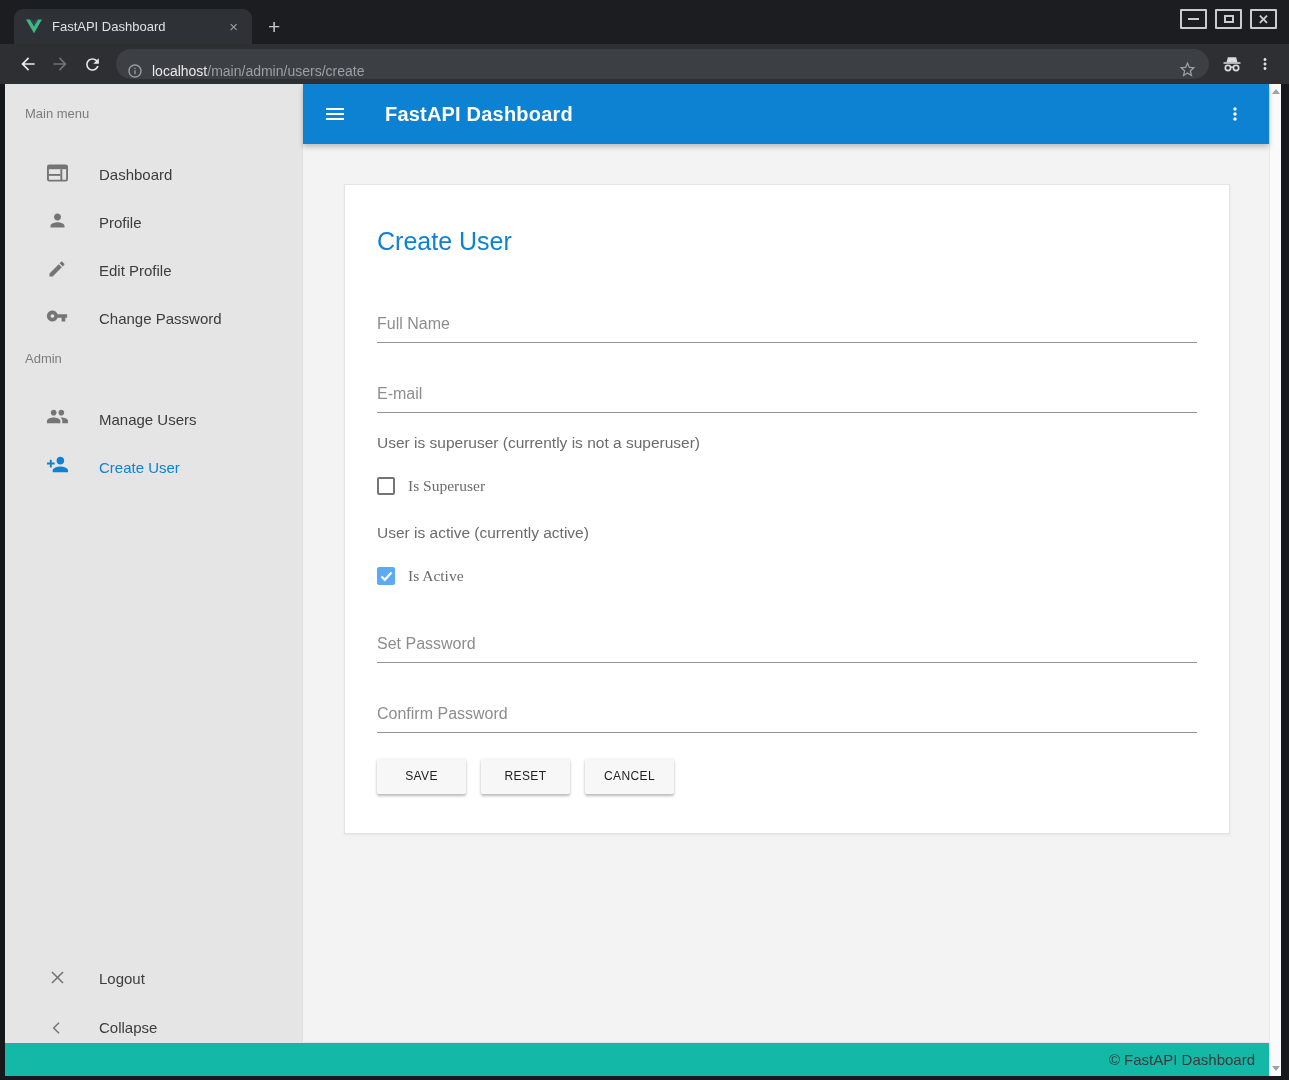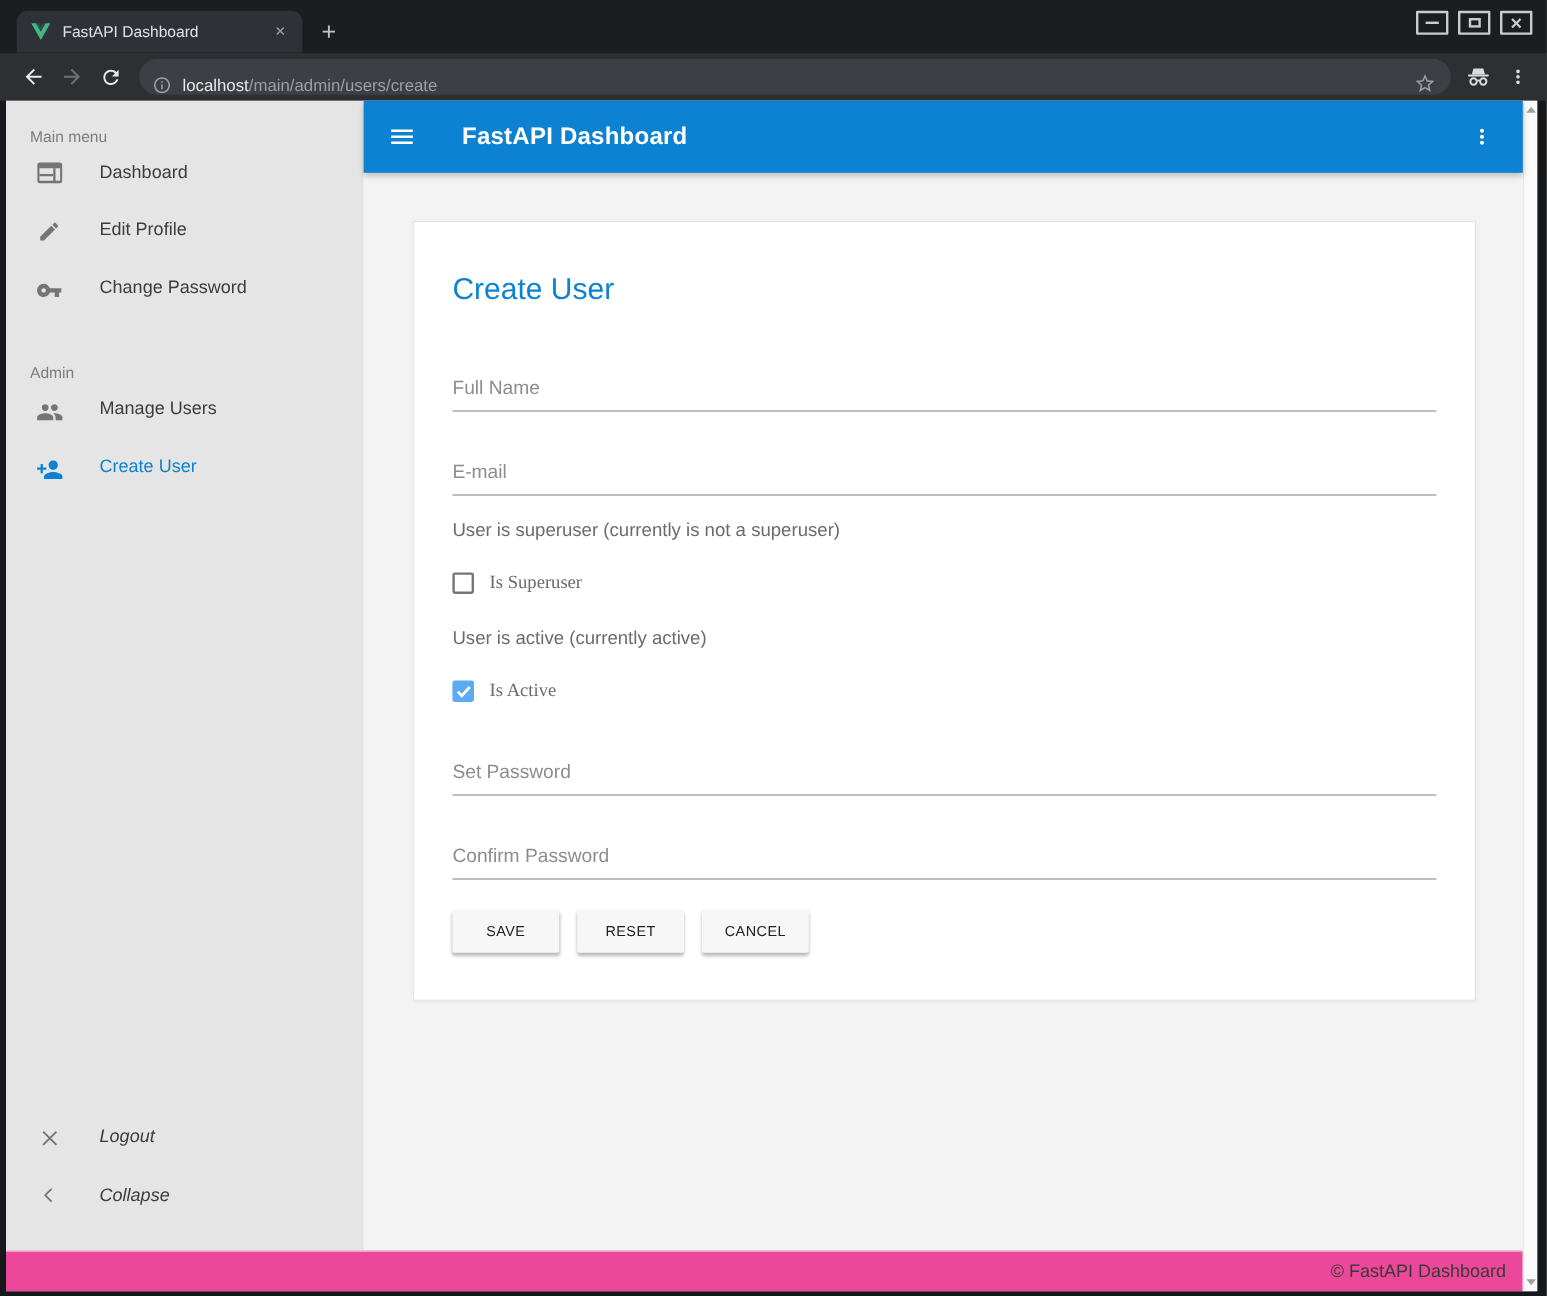--- a/index.html
+++ b/index.html
@@ -55,28 +55,28 @@
   }
   .body-row { flex:1; display:flex; min-height:0; }
 
   
   .sidebar {
     width:298px; background:#e5e5e5; border-right:1px solid #e0e0e0;
     display:flex; flex-direction:column;
   }
   .section-label { padding:22px 20px 14px 20px; font-size:13px; color:#7d7d7d; }
   .side-item {
-    height:48px; display:flex; align-items:flex-start; padding-left:24px; cursor:pointer;
+    height:48px; display:flex; align-items:flex-end; padding-left:40px; cursor:pointer;
   }
   .side-item .ic { width:24px; display:flex; justify-content:center; }
   .side-item .lbl { margin-left:30px; font-size:15px; color:#3c3c3c; }
   .side-item.active .lbl { color:#0d82d2; }
   .divider { border-top:1px solid #e4e4e4; }
   .side-spacer { flex:1; }
-  .sidebar-bottom { padding-bottom:6px;font-style:italic; }
+  .sidebar-bottom { padding-bottom:6px; }
 
   
   .main { flex:1; display:flex; flex-direction:column; min-width:0; background:#f4f3f3; }
   .appbar {
     height:60px; background:#0d82d2; display:flex; align-items:center;
     padding:0 24px 0 20px; box-shadow:0 3px 5px rgba(0,0,0,0.22); position:relative; z-index:2;
   }
   .appbar-title { color:#ffffff; font-size:20px; font-weight:bold; margin-left:38px; letter-spacing:.2px; }
   .appbar-spacer { flex:1; }
 
@@ -110,21 +110,21 @@
 
   .btn-row { margin-top:25px; display:flex; gap:15px; }
   .btn {
     min-width:89px; height:36px; background:#f7f7f7; border:none; border-radius:2px;
     box-shadow:0 2px 3px rgba(0,0,0,0.28); font-size:12px; font-weight:400;
     color:#212121; letter-spacing:.4px; padding:0 17px; cursor:pointer;
     font-family:"Liberation Sans", sans-serif;
   }
 
   .page-footer {
-    height:34px; background:#ec4899; border-top:1px solid #e3e3e3;
+    height:34px; background:#14b8a6; border-top:1px solid #e3e3e3;
     display:flex; align-items:center; justify-content:flex-end; padding-right:14px;
   }
   .copyright { font-size:15px; color:#3a3a3a; }
 
   
   .scrollbar {
     position:absolute; top:0; right:0; bottom:0; width:12px;
     background:#fafafa; border-left:1px solid #e8e8e8;
     display:flex; flex-direction:column; justify-content:space-between; align-items:center;
     padding:5px 0;
@@ -220,20 +220,28 @@
           <svg width="21" height="19" viewBox="0 0 22 19">
             <rect x="1" y="1" width="20" height="16" rx="1.5" fill="none" stroke="#757575" stroke-width="2"></rect>
             <rect x="1" y="1" width="20" height="4" fill="#757575"></rect>
             <rect x="14" y="5" width="2" height="12" fill="#757575"></rect>
             <rect x="2" y="10" width="12" height="2" fill="#757575"></rect>
           </svg>
         </span>
         <span class="lbl">Dashboard</span>
       </div>
 
+      <div class="side-item">
+        <span class="ic">
+          <svg width="21" height="21" viewBox="0 0 24 24">
+              <path fill="#757575" d="M12 12c2.21 0 4-1.79 4-4s-1.79-4-4-4-4 1.79-4 4 1.79 4 4 4zm0 2c-2.67 0-8 1.34-8 4v2h16v-2c0-2.66-5.33-4-8-4z"></path>
+            </svg>
+        </span>
+        <span class="lbl">Profile</span>
+      </div>
 
       <div class="side-item">
         <span class="ic">
           <svg width="20" height="20" viewBox="0 0 24 24">
               <path fill="#757575" d="M3 17.25V21h3.75L17.81 9.94l-3.75-3.75L3 17.25zM20.71 7.04c.39-.39.39-1.02 0-1.41l-2.34-2.34c-.39-.39-1.02-.39-1.41 0l-1.83 1.83 3.75 3.75 1.83-1.83z"></path>
             </svg>
         </span>
         <span class="lbl">Edit Profile</span>
       </div>
 

